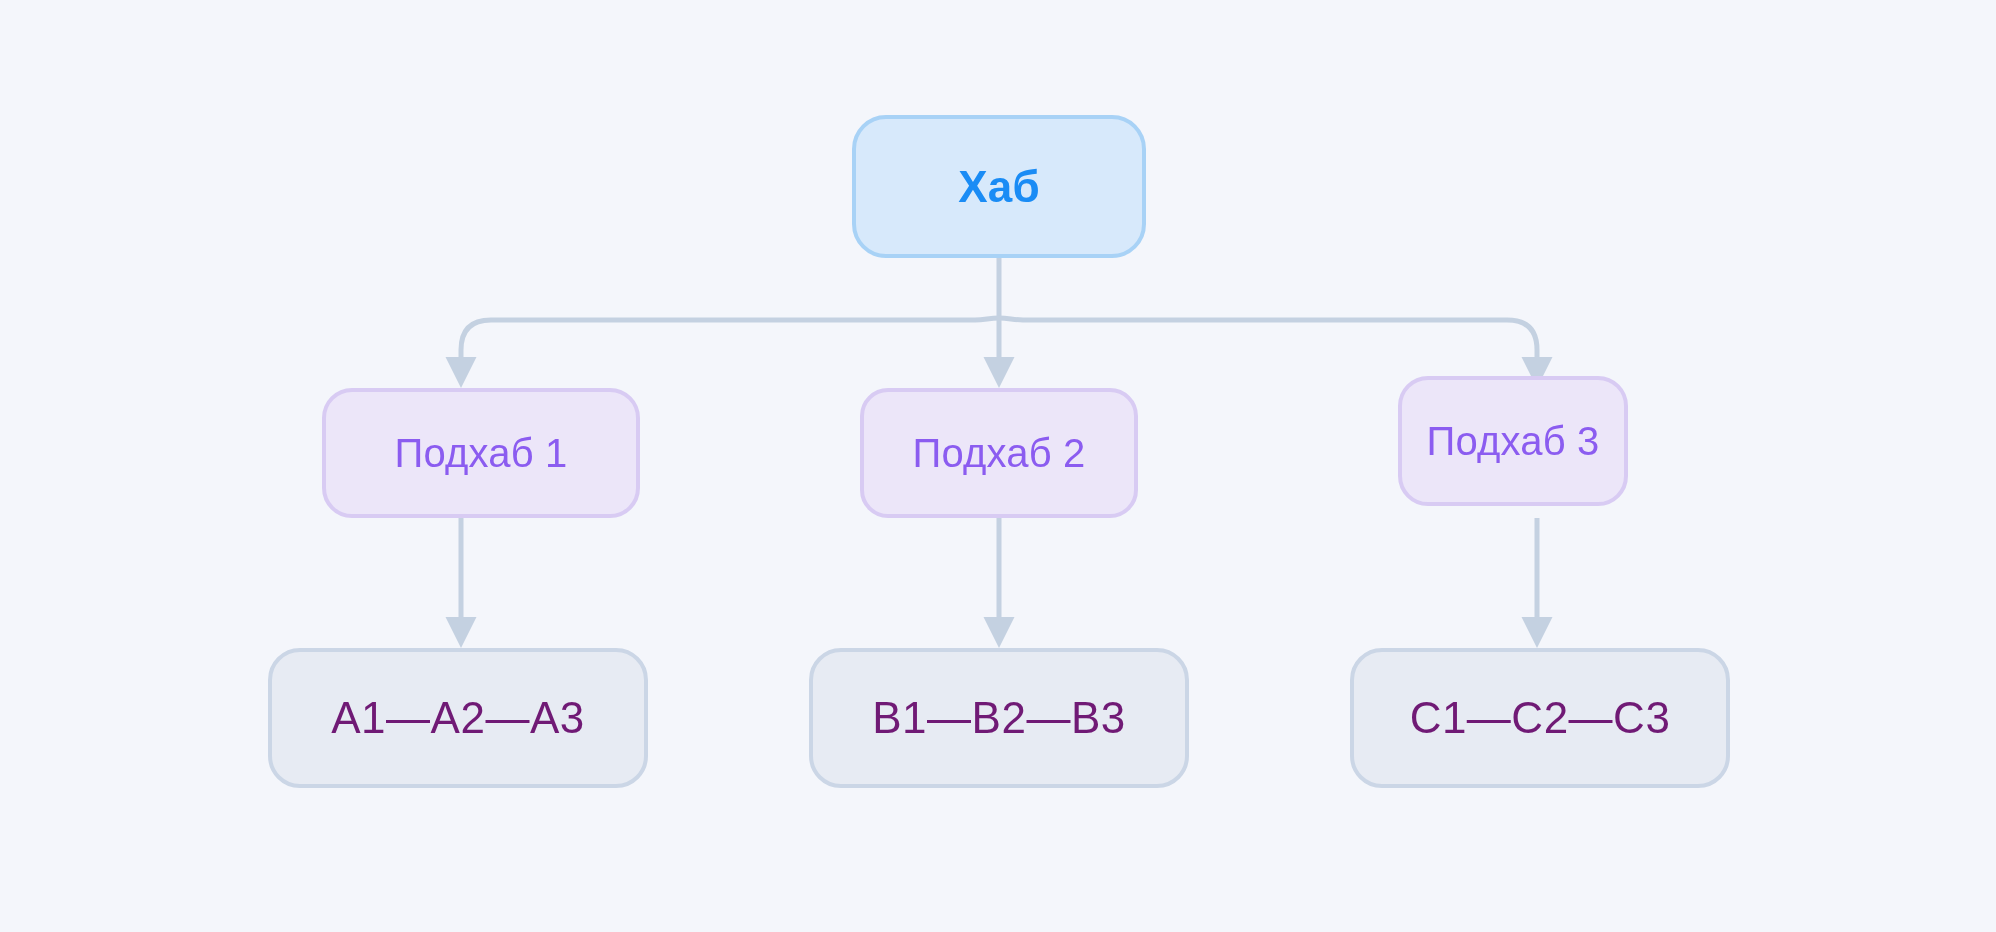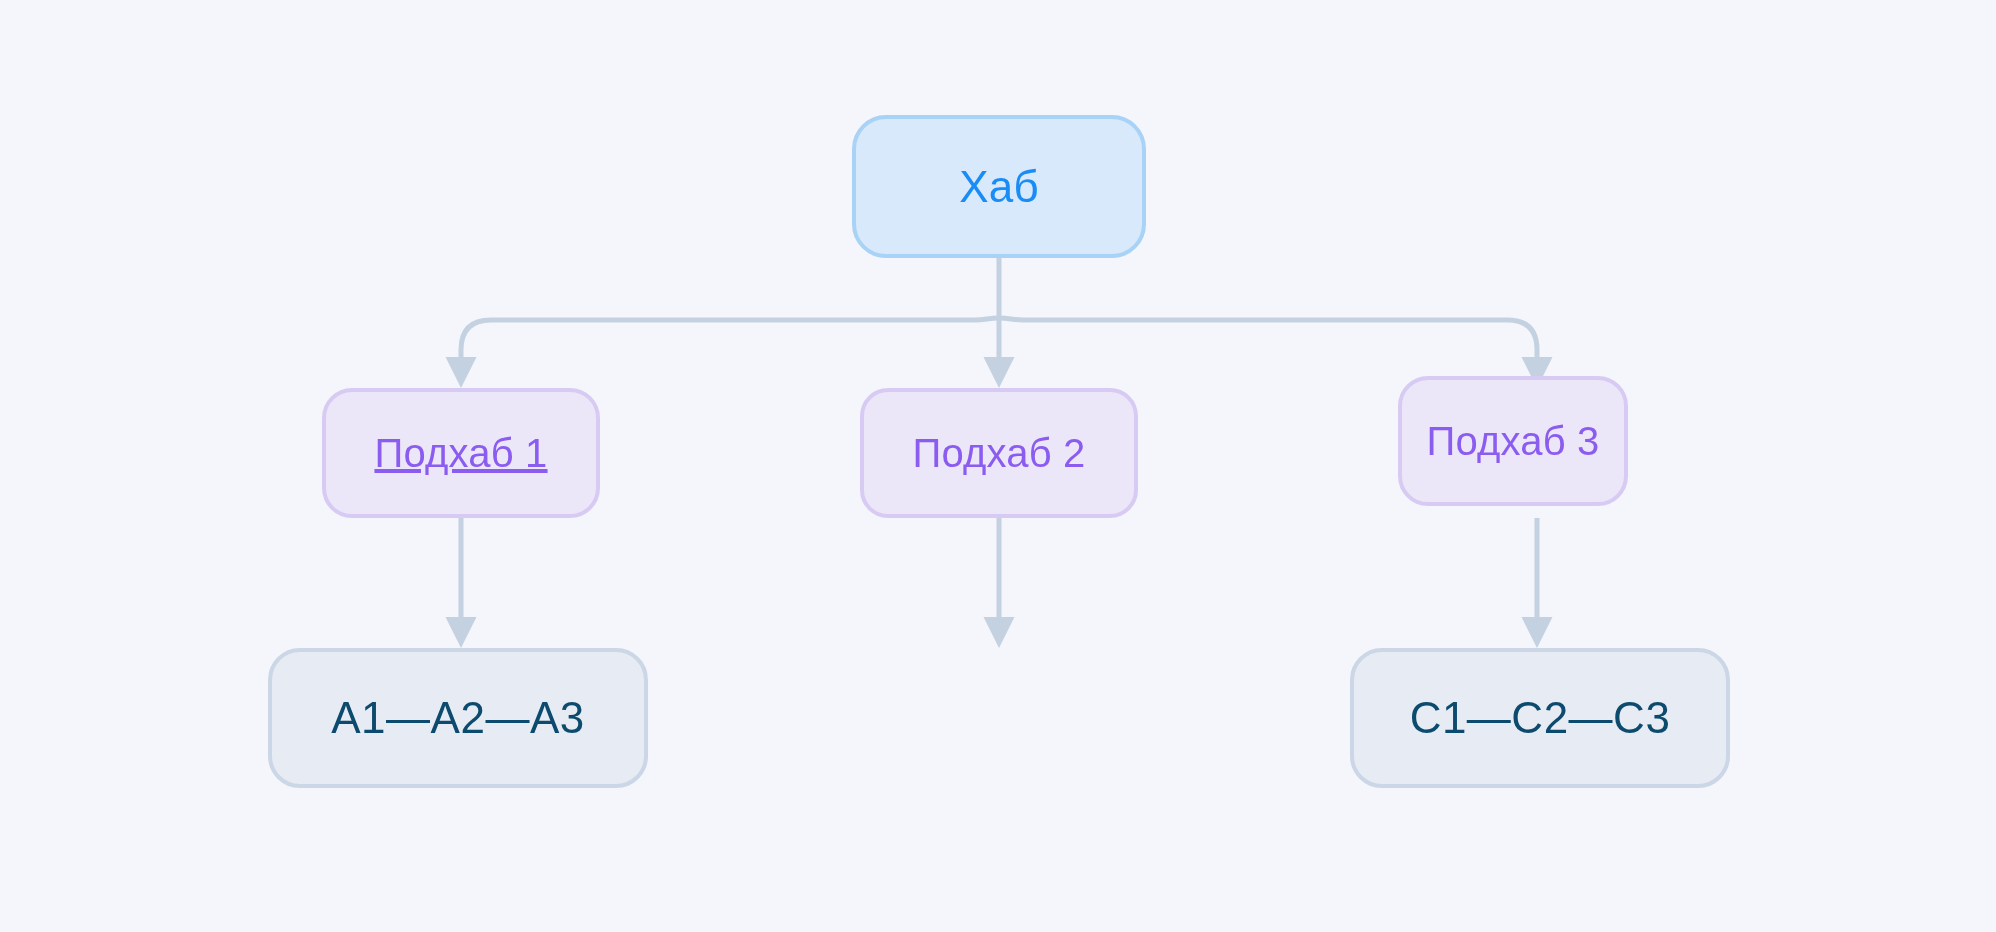--- a/index.html
+++ b/index.html
@@ -38,39 +38,39 @@
     white-space: pre;
     user-select: none;
   }
   .node-hub {
     background: #d7e9fb;
     border-color: #a8d2f6;
     border-width: 4px;
     border-radius: 34px;
     color: #1a8cf5;
     font-size: 44px;
-    font-weight: 400;
+    font-weight: 700;
     letter-spacing: 0.2px;
   }
   .node-subhub {
     background: #ece6f9;
     border-color: #d8cbf3;
     border-width: 4px;
     border-radius: 30px;
     color: #8b5cf0;
     font-size: 40px;
     font-weight: 400;
     letter-spacing: 0.2px;
   }
   .node-leaf {
     background: #e7ebf3;
     border-color: #cbd6e6;
     border-width: 4px;
     border-radius: 32px;
-    color: #0c4a6e;
+    color: #701a75;
     font-size: 44px;
     font-weight: 400;
     letter-spacing: 0.5px;
   }
 </style>
 </head>
 <body>
 
 <div id="canvas">
 
@@ -96,24 +96,25 @@
       <path d="M 999 318 L 999 370" marker-end="url(#arrowhead)"></path>
 
       <path d="M 461 518 L 461 630" marker-end="url(#arrowhead)"></path>
       <path d="M 999 518 L 999 630" marker-end="url(#arrowhead)"></path>
       <path d="M 1537 518 L 1537 630" marker-end="url(#arrowhead)"></path>
     </g>
   </svg>
 
   <div class="node node-hub" style="left:852px; top:115px; width:294px; height:143px;">Хаб</div>
 
-  <div class="node node-subhub" style="left:322px; top:388px; width:278px; height:130px;text-decoration:underline;">Подхаб 1</div>
+  <div class="node node-subhub" style="left:322px; top:388px; width:318px; height:130px;">Подхаб 1</div>
 
   <div class="node node-subhub" style="left:860px; top:388px; width:278px; height:130px;border-radius:28px;">Подхаб 2</div>
 
   <div class="node node-subhub" style="left:1398px; top:376px; width:230px; height:130px;">Подхаб 3</div>
 
   <div class="node node-leaf" style="left:268px; top:648px; width:380px; height:140px;">A1—A2—A3</div>
 
+  <div class="node node-leaf" style="left:809px; top:648px; width:380px; height:140px;">B1—B2—B3</div>
 
   <div class="node node-leaf" style="left:1350px; top:648px; width:380px; height:140px;text-align:center;">C1—C2—C3</div>
 
 </div>
 
 </body></html>

